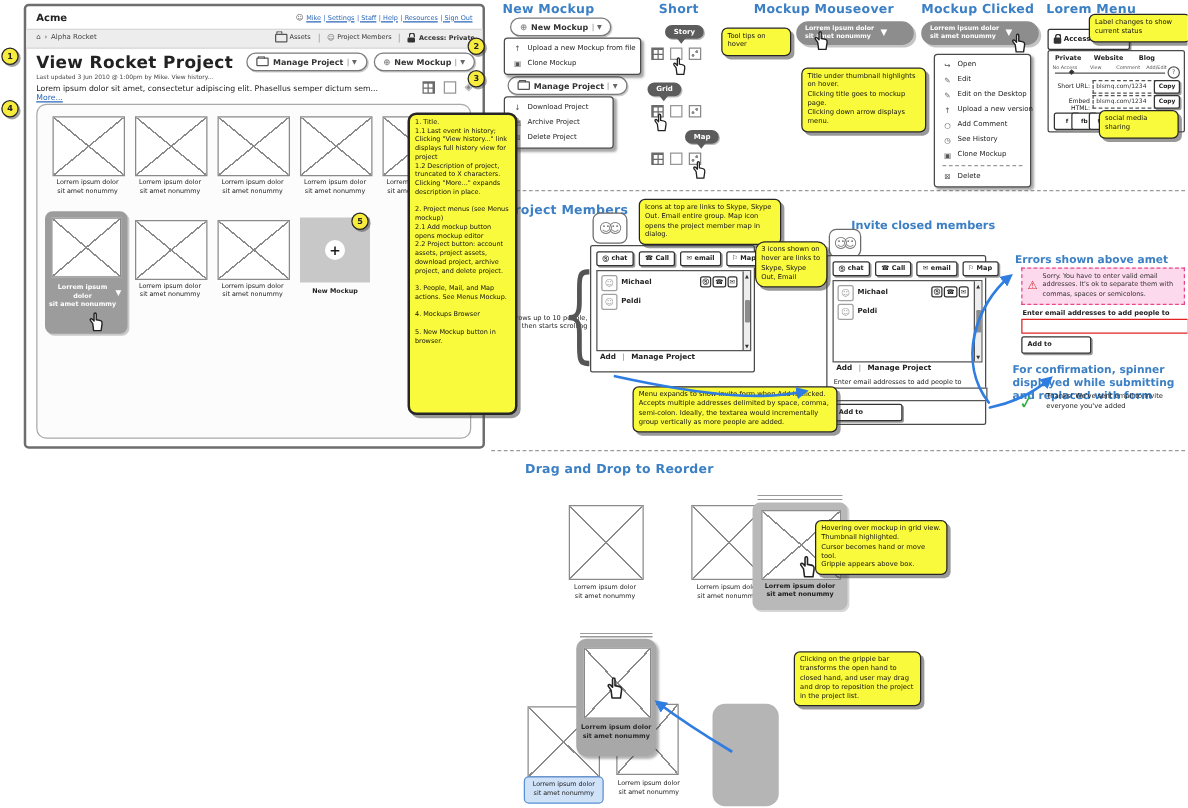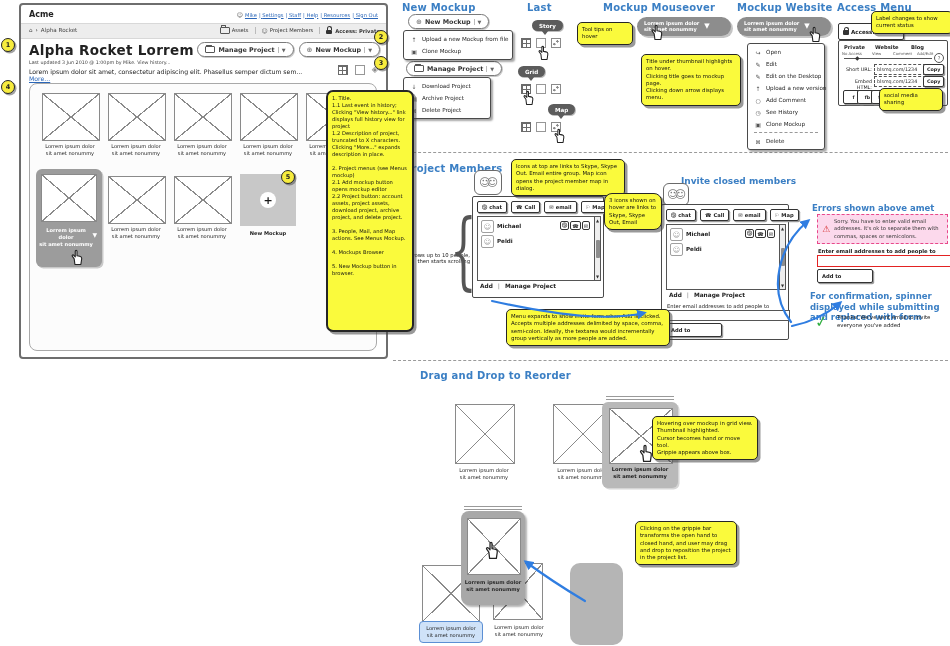--- a/index.html
+++ b/index.html
@@ -115,21 +115,21 @@
       <span style="border-left:1px solid #bbb;padding-left:6px;display:flex;gap:2px;align-items:center;">
           <span style="font-size:6px;color:#666">☺</span>
           <span>Project Members</span>
         </span>
       <span style="border-left:1px solid #bbb;padding-left:6px;display:flex;gap:3px;align-items:flex-start;font-weight:bold;">
           <span class="lock"></span>
           <span style="margin-top:1px">Access: Private</span>
         </span>
     </span>
   </div>
-  <div class="abs" style="left:8px;top:37px;font-size:13.5px;font-weight:bold;letter-spacing:.3px;">Alpha Rocket Lorrem</div>
+  <div class="abs" style="left:8px;top:37px;font-size:13.5px;font-weight:bold;letter-spacing:.3px;">View Rocket Project</div>
   <div class="abs" style="right:6px;top:37px;display:flex;gap:5px;">
     <span class="pill">
         <span class="folder"></span>
         <span>Manage Project</span>
         <span class="caret">▼</span>
       </span>
     <span class="pill">
         <span style="color:#888;font-size:7px">⊕</span>
         <span>New Mockup</span>
         <span class="caret">▼</span>
@@ -240,21 +240,21 @@
   <div class="mi">
       <span class="ic">▤</span>
       <span>Archive Project</span>
     </div>
   <div class="mi">
       <span class="ic">⊠</span>
       <span>Delete Project</span>
     </div>
 </div>
 
-<div class="abs sech" style="left:527px;top:2px;">Last</div>
+<div class="abs sech" style="left:527px;top:2px;">Short</div>
 <div class="abs tooltip" style="left:532px;top:20px;">Story</div>
 <div class="abs" style="left:521px;top:38px;display:flex;gap:5px;align-items:center;">
   <span class="ig">
       <i></i>
       <i></i>
       <i></i>
       <i></i>
     </span>
   <span class="ib"></span>
   <span class="im"></span>
@@ -298,21 +298,21 @@
 sit amet nonummy</span>
   <span class="caret">▼</span>
 </div>
 <svg class="hand" viewBox="0 0 20 24" style="left:650px;top:24px;width:14px;height:17px;">
     <use href="#hand"></use>
   </svg>
 <div class="abs note" style="left:641px;top:54px;width:90px;">Title under thumbnail highlights on hover.
 Clicking title goes to mockup page.
 Clicking down arrow displays menu.</div>
 
-<div class="abs sech" style="left:737px;top:2px;">Mockup Website</div>
+<div class="abs sech" style="left:737px;top:2px;">Mockup Clicked</div>
 <div class="abs gpill" style="left:737px;top:17px;width:80px;">
   <span class="glabel">Lorrem ipsum dolor
 sit amet nonummy</span>
   <span class="caret">▼</span>
 </div>
 <svg class="hand" viewBox="0 0 20 24" style="left:808px;top:26px;width:14px;height:17px;">
     <use href="#hand"></use>
   </svg>
 <div class="abs menu" style="left:747px;top:43px;width:76px;">
   <div class="mi">
@@ -343,21 +343,21 @@
       <span class="ic">▣</span>
       <span>Clone Mockup</span>
     </div>
   <div class="msep"></div>
   <div class="mi">
       <span class="ic">⊠</span>
       <span>Delete</span>
     </div>
 </div>
 
-<div class="abs sech" style="left:837px;top:2px;">Access Menu</div>
+<div class="abs sech" style="left:837px;top:2px;">Lorem Menu</div>
 <div class="abs note" style="left:871px;top:11px;width:72px;">Label changes to show current status</div>
 <span class="abs btn" style="left:838px;top:23px;height:12px;font-size:5.6px;">
     <span class="lock" style="margin-top:2px"></span>
     <span>Access: Private</span>
   </span>
 <div class="abs panel" style="left:838px;top:40px;width:108px;height:64px;">
   <span class="abs" style="left:5px;top:3px;font-size:5.2px;font-weight:bold;">Private</span>
   <span class="abs" style="left:36px;top:3px;font-size:5.2px;font-weight:bold;">Website</span>
   <span class="abs" style="left:72px;top:3px;font-size:5.2px;font-weight:bold;">Blog</span>
   <span class="abs" style="left:3px;top:10px;font-size:3.9px;color:#555;">No Access</span>

